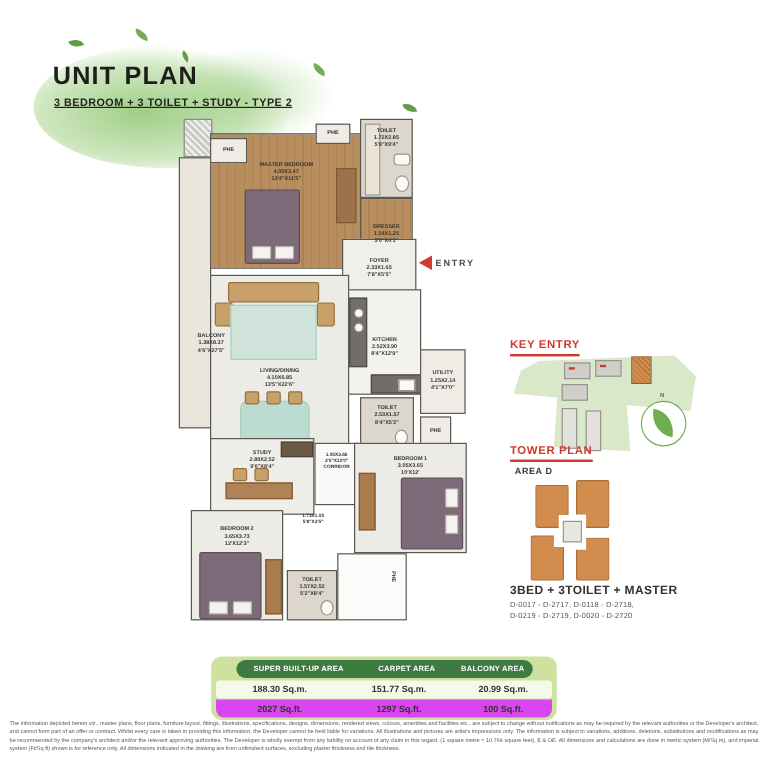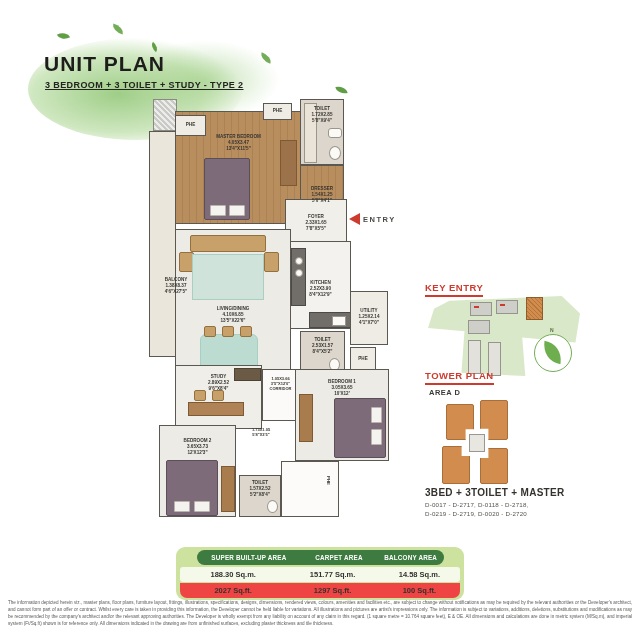--- a/index.html
+++ b/index.html
@@ -55,21 +55,21 @@
   
   #areatable{position:absolute;left:176px;top:527px;width:288px;height:53px;background:#cde29f;
              border-radius:9px;margin-top:20px;}
   #atheader{position:absolute;left:21px;top:3px;width:247px;height:15px;background:#3d7b40;
             border-radius:8px;display:grid;grid-template-columns:42% 31% 27%;align-items:center;}
   #atheader div{color:#fff;font-size:6.3px;font-weight:700;text-align:center;letter-spacing:.2px;}
   .atrow{position:absolute;left:4px;width:280px;height:15px;display:grid;
          grid-template-columns:38% 33% 29%;align-items:center;}
   .atrow div{font-size:7.5px;font-weight:700;color:#33322e;text-align:center;}
   #atrow1{top:20px;background:#f4f9ea;border-radius:3px;}
-  #atrow2{top:36px;background:#ef4444;border-radius:0 0 7px 7px;}
+  #atrow2{top:36px;background:#d946ef;border-radius:0 0 7px 7px;}
   
   #disclaimer{position:absolute;left:8px;top:600px;width:624px;font-size:4.6px;line-height:1.5;
               color:#5a5a56;text-align:justify;}
 </style>
 </head>
 <body>
 
 <div id="canvas">
 
   <div class="blob" style="left:28px;top:38px;width:215px;height:102px;
@@ -296,21 +296,21 @@
 
   <div id="areatable">
     <div id="atheader">
       <div>SUPER BUILT-UP AREA</div>
       <div>CARPET AREA</div>
       <div>BALCONY AREA</div>
     </div>
     <div class="atrow" id="atrow1">
       <div>188.30 Sq.m.</div>
       <div>151.77 Sq.m.</div>
-      <div>14.58 Sq.m.</div>
+      <div>20.99 Sq.m.</div>
     </div>
     <div class="atrow" id="atrow2">
       <div>2027 Sq.ft.</div>
       <div>1297 Sq.ft.</div>
       <div>100 Sq.ft.</div>
     </div>
   </div>
 
   <div id="disclaimer">The information depicted herein viz., master plans, floor plans, furniture layout, fittings, illustrations, specifications, designs, dimensions, rendered views, colours, amenities and facilities etc., are subject to change without notifications as may be required by the relevant authorities or the Developer's architect, and cannot form part of an offer or contract. Whilst every care is taken in providing this information, the Developer cannot be held liable for variations. All illustrations and pictures are artist's impressions only. The information is subject to variations, additions, deletions, substitutions and modifications as may be recommended by the company's architect and/or the relevant approving authorities. The Developer is wholly exempt from any liability on account of any claim in this regard. (1 square metre = 10.764 square feet), E &amp; OE. All dimensions and calculations are done in metric system (M/Sq.m), and imperial system (Ft/Sq.ft) shown is for reference only. All dimensions indicated in the drawing are from unfinished surfaces, excluding plaster thickness and tile thickness.</div>
 

